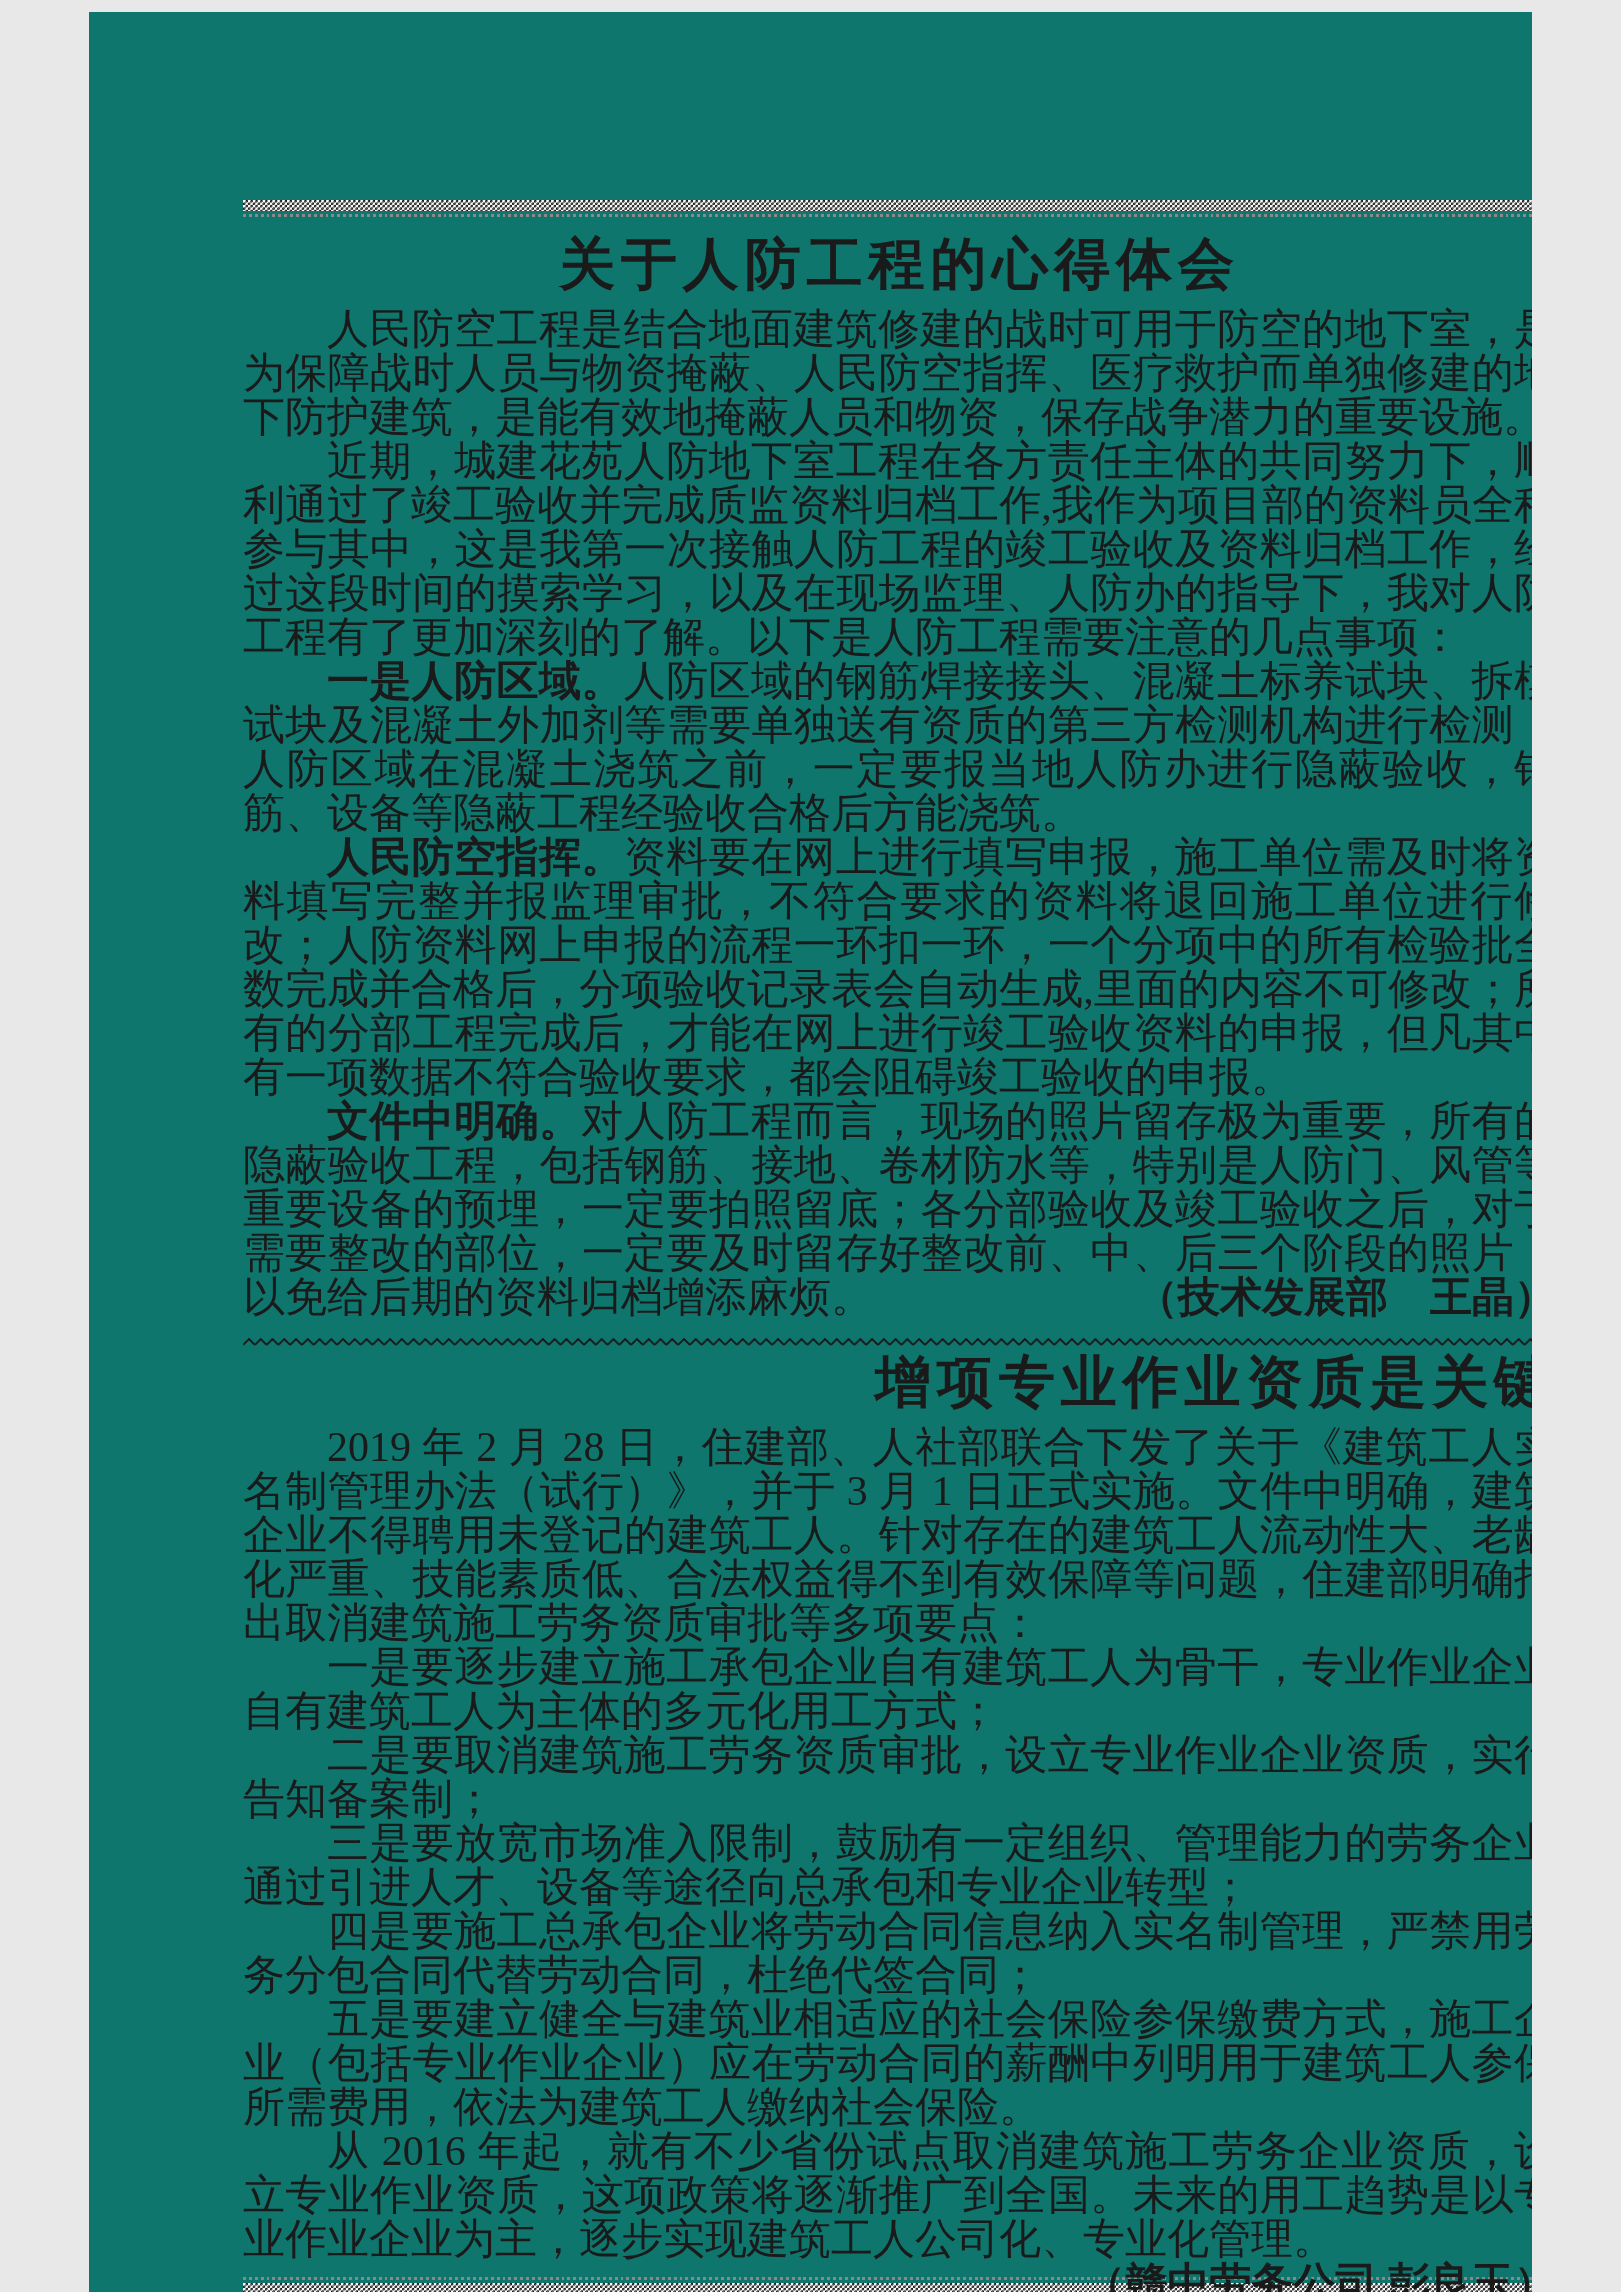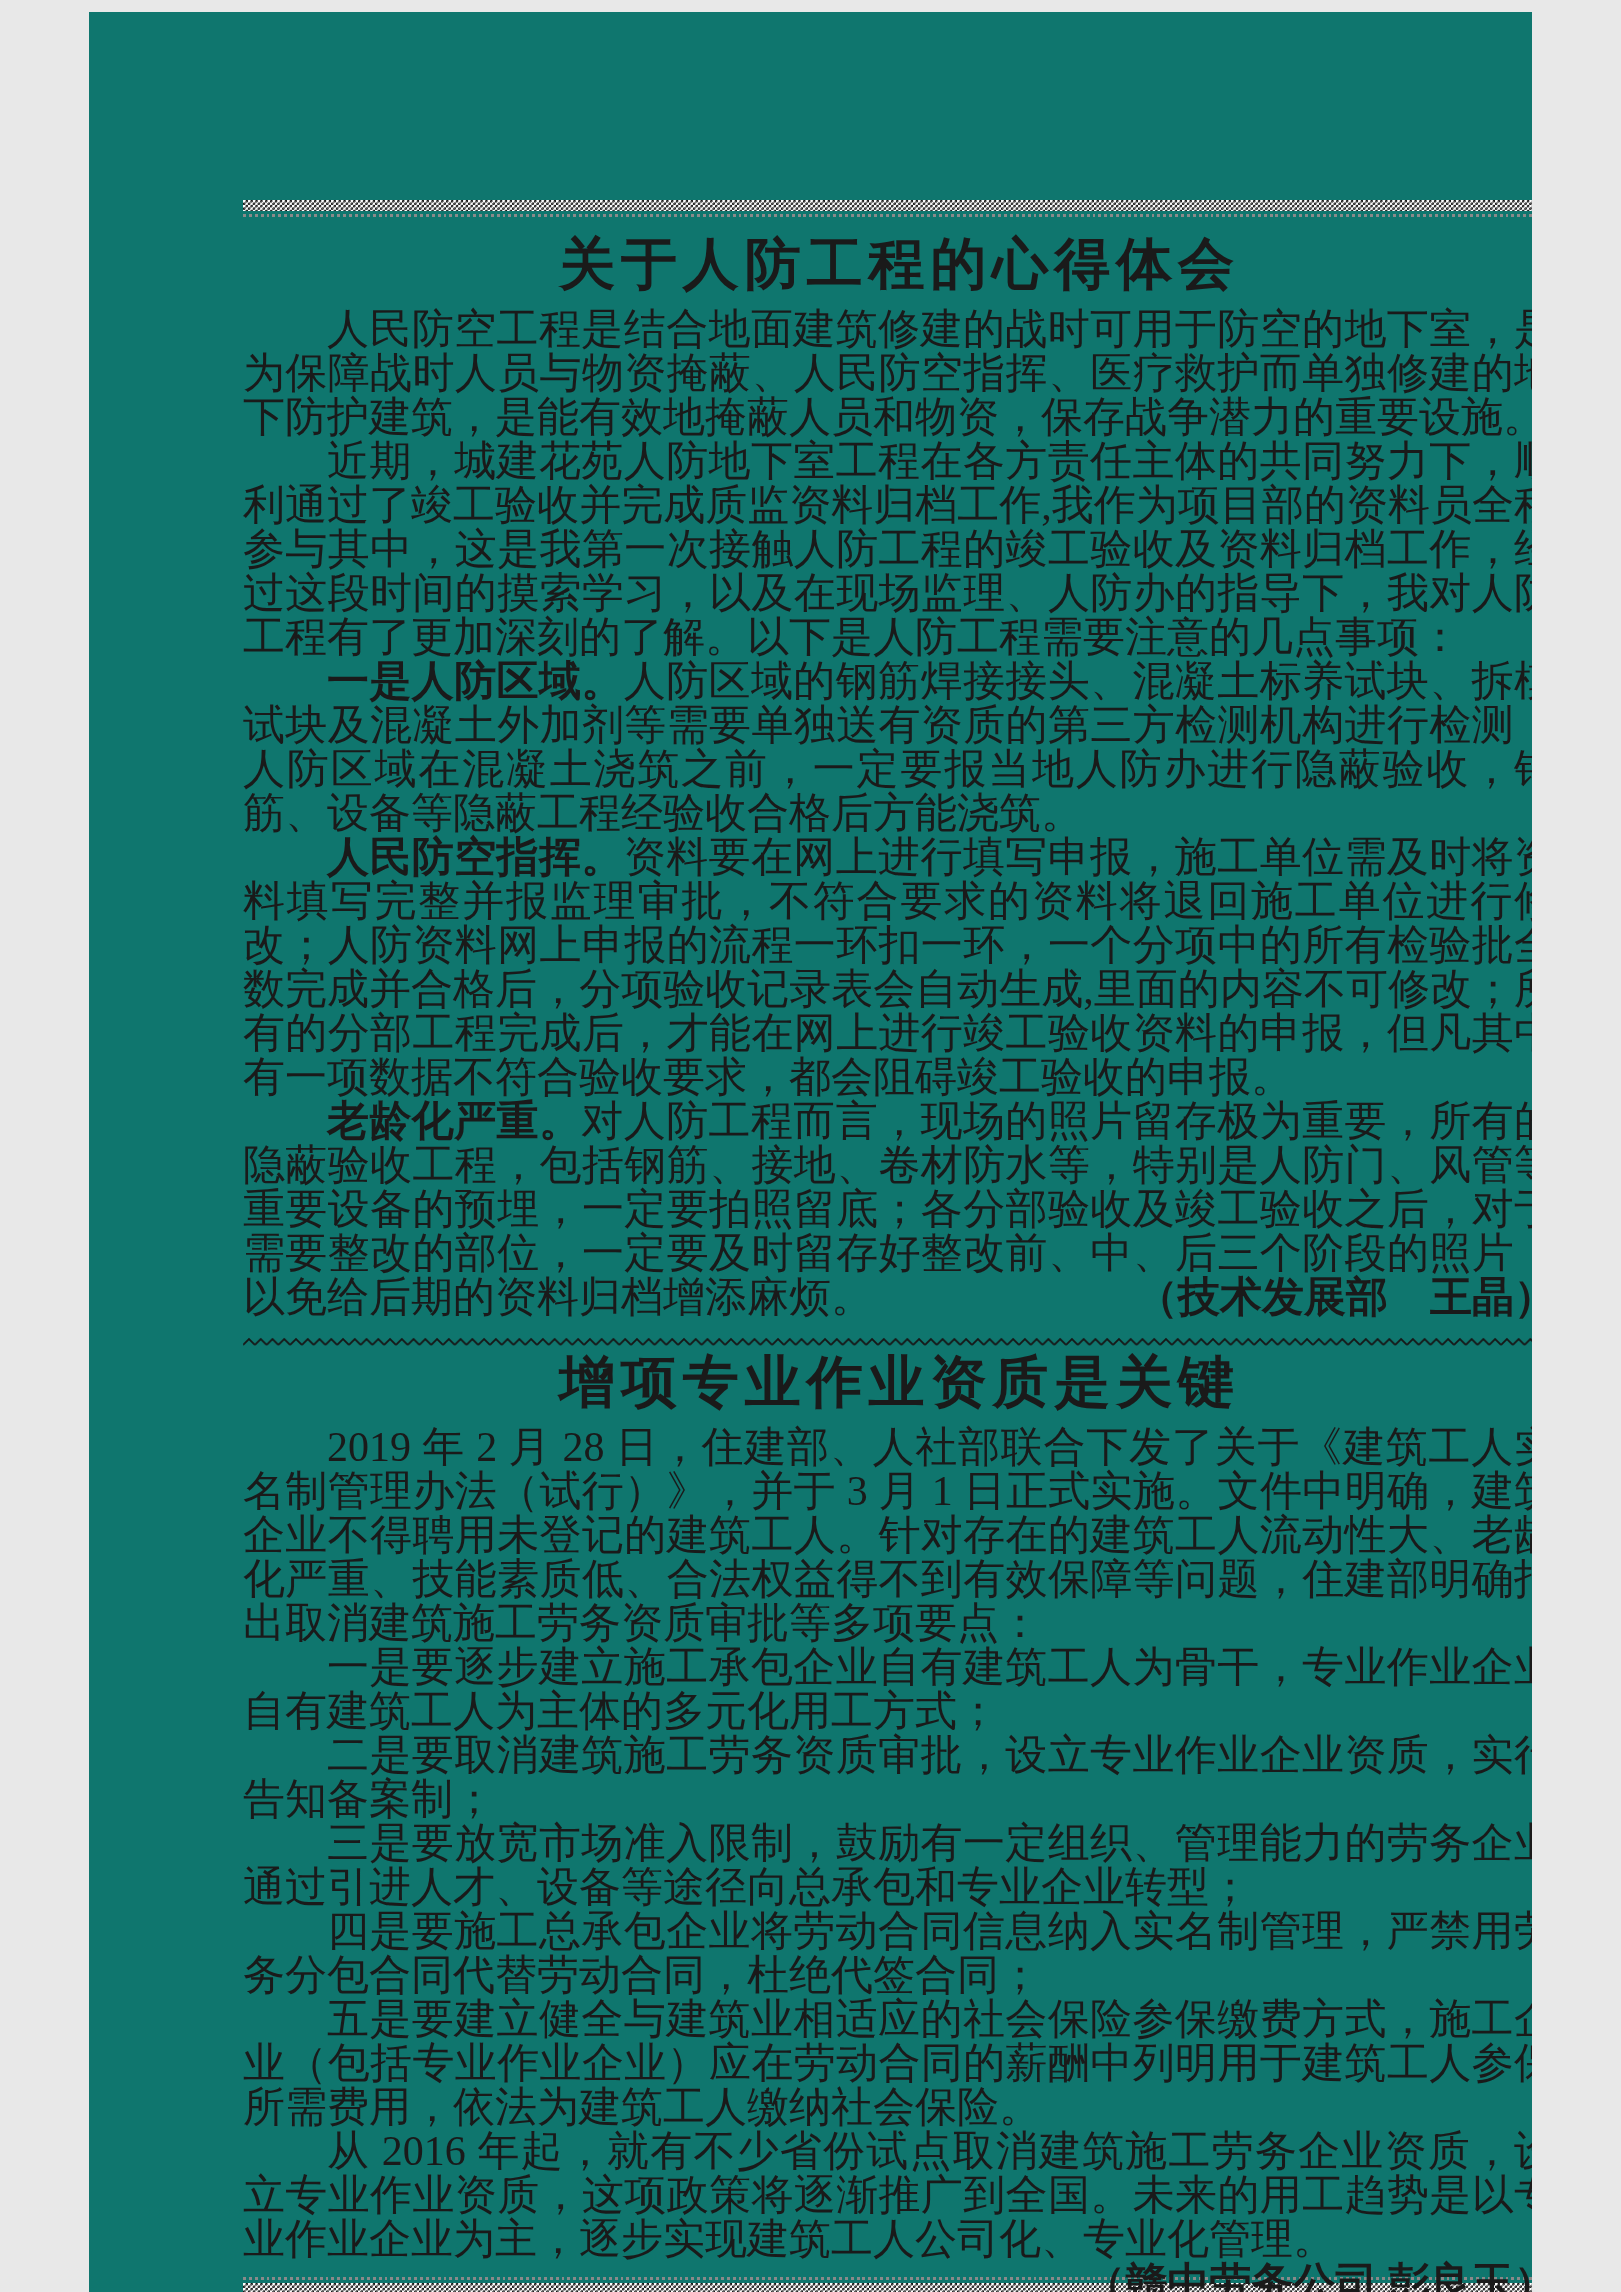--- a/index.html
+++ b/index.html
@@ -48,21 +48,21 @@
     text-align: center;
     font-weight: 700;
     font-size: 56px;
     line-height: 65px;
     letter-spacing: 5.9px;
     margin-top: 15.7px;
     margin-bottom: 9.8px;
     font-family: "Liberation Serif", "DejaVu Serif", serif;
   }
   .article-title.second { margin-top: 13.7px; margin-bottom: 0; }
-  .article-title.second-line2 { margin-top: 3.9px; margin-bottom: 9.8px; }
+  .article-title.second-line2 { margin-top: 3.9px; margin-bottom: 9.8px; text-align: right; }
 
   
   .body-par {
     font-size: 42px;
     line-height: 44px;
     text-align: justify;
     text-indent: 2em;
     word-break: break-all;
   }
   .section-lead { font-weight: 700; }
@@ -94,21 +94,21 @@
 
     <h1 class="article-title">关于人防工程的心得体会</h1>
 
     <p class="body-par">人民防空工程是结合地面建筑修建的战时可用于防空的地下室，是为保障战时人员与物资掩蔽、人民防空指挥、医疗救护而单独修建的地下防护建筑，是能有效地掩蔽人员和物资，保存战争潜力的重要设施。</p>
     <p class="body-par">近期，城建花苑人防地下室工程在各方责任主体的共同努力下，顺利通过了竣工验收并完成质监资料归档工作,我作为项目部的资料员全程参与其中，这是我第一次接触人防工程的竣工验收及资料归档工作，经过这段时间的摸索学习，以及在现场监理、人防办的指导下，我对人防工程有了更加深刻的了解。以下是人防工程需要注意的几点事项：</p>
 
     <p class="body-par"><b class="section-lead">一是人防区域。</b><span>人防区域的钢筋焊接接头、混凝土标养试块、拆模试块及混凝土外加剂等需要单独送有资质的第三方检测机构进行检测；人防区域在混凝土浇筑之前，一定要报当地人防办进行隐蔽验收，钢筋、设备等隐蔽工程经验收合格后方能浇筑。</span></p>
 
     <p class="body-par"><b class="section-lead">人民防空指挥。</b><span>资料要在网上进行填写申报，施工单位需及时将资料填写完整并报监理审批，不符合要求的资料将退回施工单位进行修改；人防资料网上申报的流程一环扣一环，一个分项中的所有检验批全数完成并合格后，分项验收记录表会自动生成,里面的内容不可修改；所有的分部工程完成后，才能在网上进行竣工验收资料的申报，但凡其中有一项数据不符合验收要求，都会阻碍竣工验收的申报。</span></p>
 
-    <p class="body-par"><b class="section-lead">老龄化严重。</b><span>对人防工程而言，现场的照片留存极为重要，所有的隐蔽验收工程，包括钢筋、接地、卷材防水等，特别是人防门、风管等重要设备的预埋，一定要拍照留底；各分部验收及竣工验收之后，对于需要整改的部位，一定要及时留存好整改前、中、后三个阶段的照片，以免给后期的资料归档增添麻烦。</span><span class="attribution">（技术发展部　王晶）</span></p>
+    <p class="body-par"><b class="section-lead">文件中明确。</b><span>对人防工程而言，现场的照片留存极为重要，所有的隐蔽验收工程，包括钢筋、接地、卷材防水等，特别是人防门、风管等重要设备的预埋，一定要拍照留底；各分部验收及竣工验收之后，对于需要整改的部位，一定要及时留存好整改前、中、后三个阶段的照片，以免给后期的资料归档增添麻烦。</span><span class="attribution">（技术发展部　王晶）</span></p>
 
     <svg class="zigzag" width="1313" height="9.8" aria-hidden="true" viewBox="0 0 1340 10">
       <defs>
         <pattern id="zigzag-pattern" width="12" height="10" patternUnits="userSpaceOnUse">
           <polyline points="0,8 6,2 12,8" fill="none" stroke="#161616" stroke-width="1.8"></polyline>
         </pattern>
       </defs>
       <rect width="1340" height="10" fill="url(#zigzag-pattern)"></rect>
     </svg>
 

